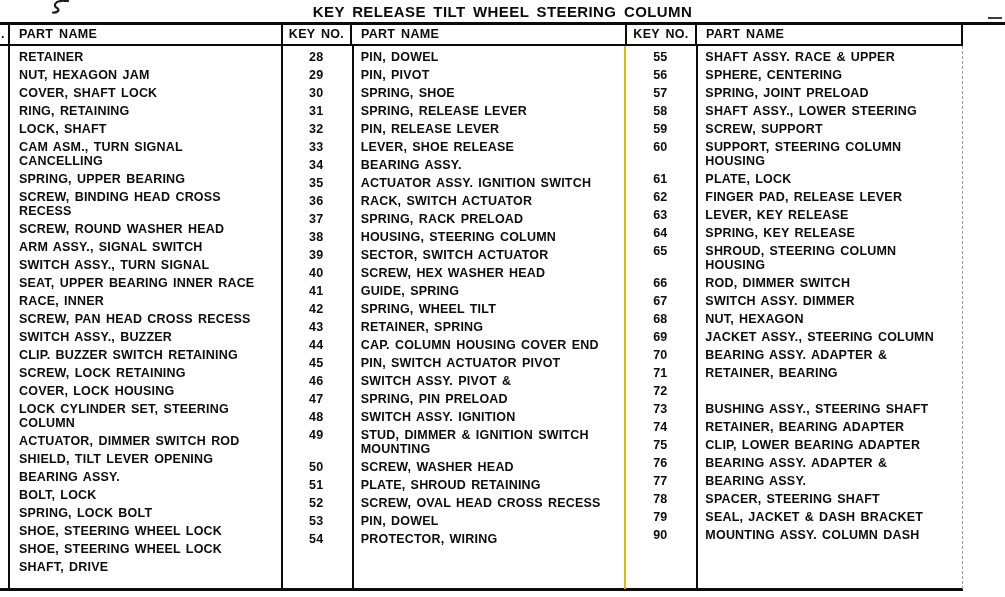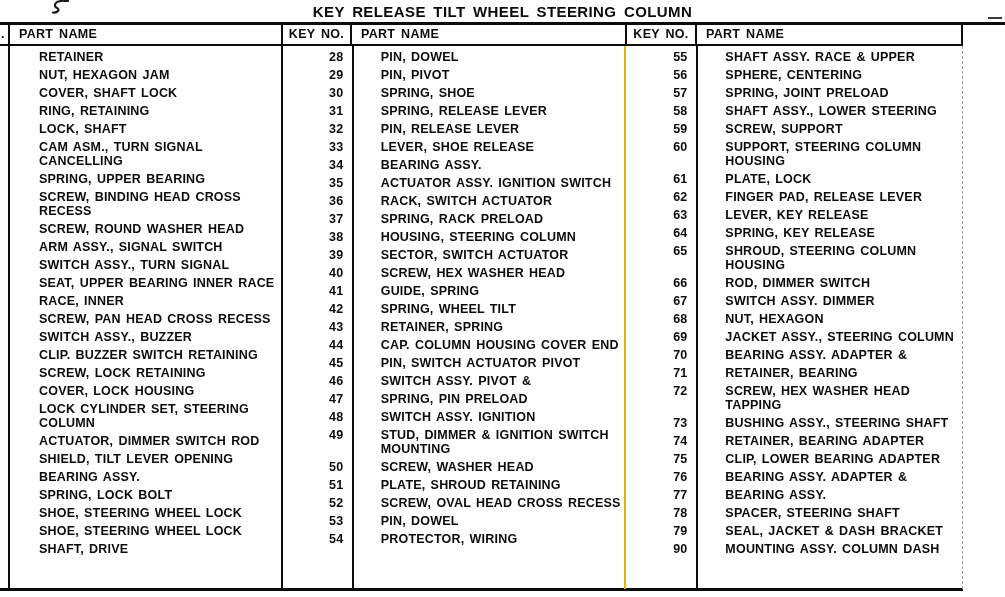--- a/index.html
+++ b/index.html
@@ -36,21 +36,21 @@
   .th.key2   { width:69px;  border-right:2px solid #0b0b0b; text-align:center; }
   .th.name2  { width:275px; border-right:2px solid #0b0b0b; padding-left:9px; }
   .th.key3   { width:70px;  border-right:2px solid #0b0b0b; text-align:center; }
   .th.name3  { flex:1; padding-left:9px; }
 
   .tbody {
     display:flex; height:543px;
     border-right:1px dashed #9a9a9a;
   }
   .stub-cell { width:10px; border-right:2px solid #0b0b0b; }
-  .group { position:relative;padding-left:20px; }
+  .group { position:relative; }
   .g1 { width:273px; border-right:2px solid #0b0b0b; }
   .g2 { width:344px; border-right:2px solid #eab308; }
   .g3 { width:336px; }
   
   .g2::before, .g3::before {
     content:""; position:absolute; top:0; bottom:0; width:2px; background:#0b0b0b;
   }
   .g2::before { left:69px; }
   .g3::before { left:70px; }
 
@@ -156,20 +156,23 @@
           <div class="row">
             <div class="cell name-cell">ACTUATOR, DIMMER SWITCH ROD</div>
           </div>
           <div class="row">
             <div class="cell name-cell">SHIELD, TILT LEVER OPENING</div>
           </div>
           <div class="row">
             <div class="cell name-cell">BEARING ASSY.</div>
           </div>
           <div class="row">
+            <div class="cell name-cell">BOLT, LOCK</div>
+          </div>
+          <div class="row">
             <div class="cell name-cell">SPRING, LOCK BOLT</div>
           </div>
           <div class="row">
             <div class="cell name-cell">SHOE, STEERING WHEEL LOCK</div>
           </div>
           <div class="row">
             <div class="cell name-cell">SHOE, STEERING WHEEL LOCK</div>
           </div>
           <div class="row">
             <div class="cell name-cell">SHAFT, DRIVE</div>
@@ -352,21 +355,20 @@
           <div class="row">
             <div class="cell key-cell">70</div>
             <div class="cell name-cell">BEARING ASSY. ADAPTER &amp;</div>
           </div>
           <div class="row">
             <div class="cell key-cell">71</div>
             <div class="cell name-cell">RETAINER, BEARING</div>
           </div>
           <div class="row">
             <div class="cell key-cell">72</div>
-            <div class="cell name-cell">SCREW, HEX WASHER HEAD TAPPING</div>
           </div>
           <div class="row">
             <div class="cell key-cell">73</div>
             <div class="cell name-cell">BUSHING ASSY., STEERING SHAFT</div>
           </div>
           <div class="row">
             <div class="cell key-cell">74</div>
             <div class="cell name-cell">RETAINER, BEARING ADAPTER</div>
           </div>
           <div class="row">

